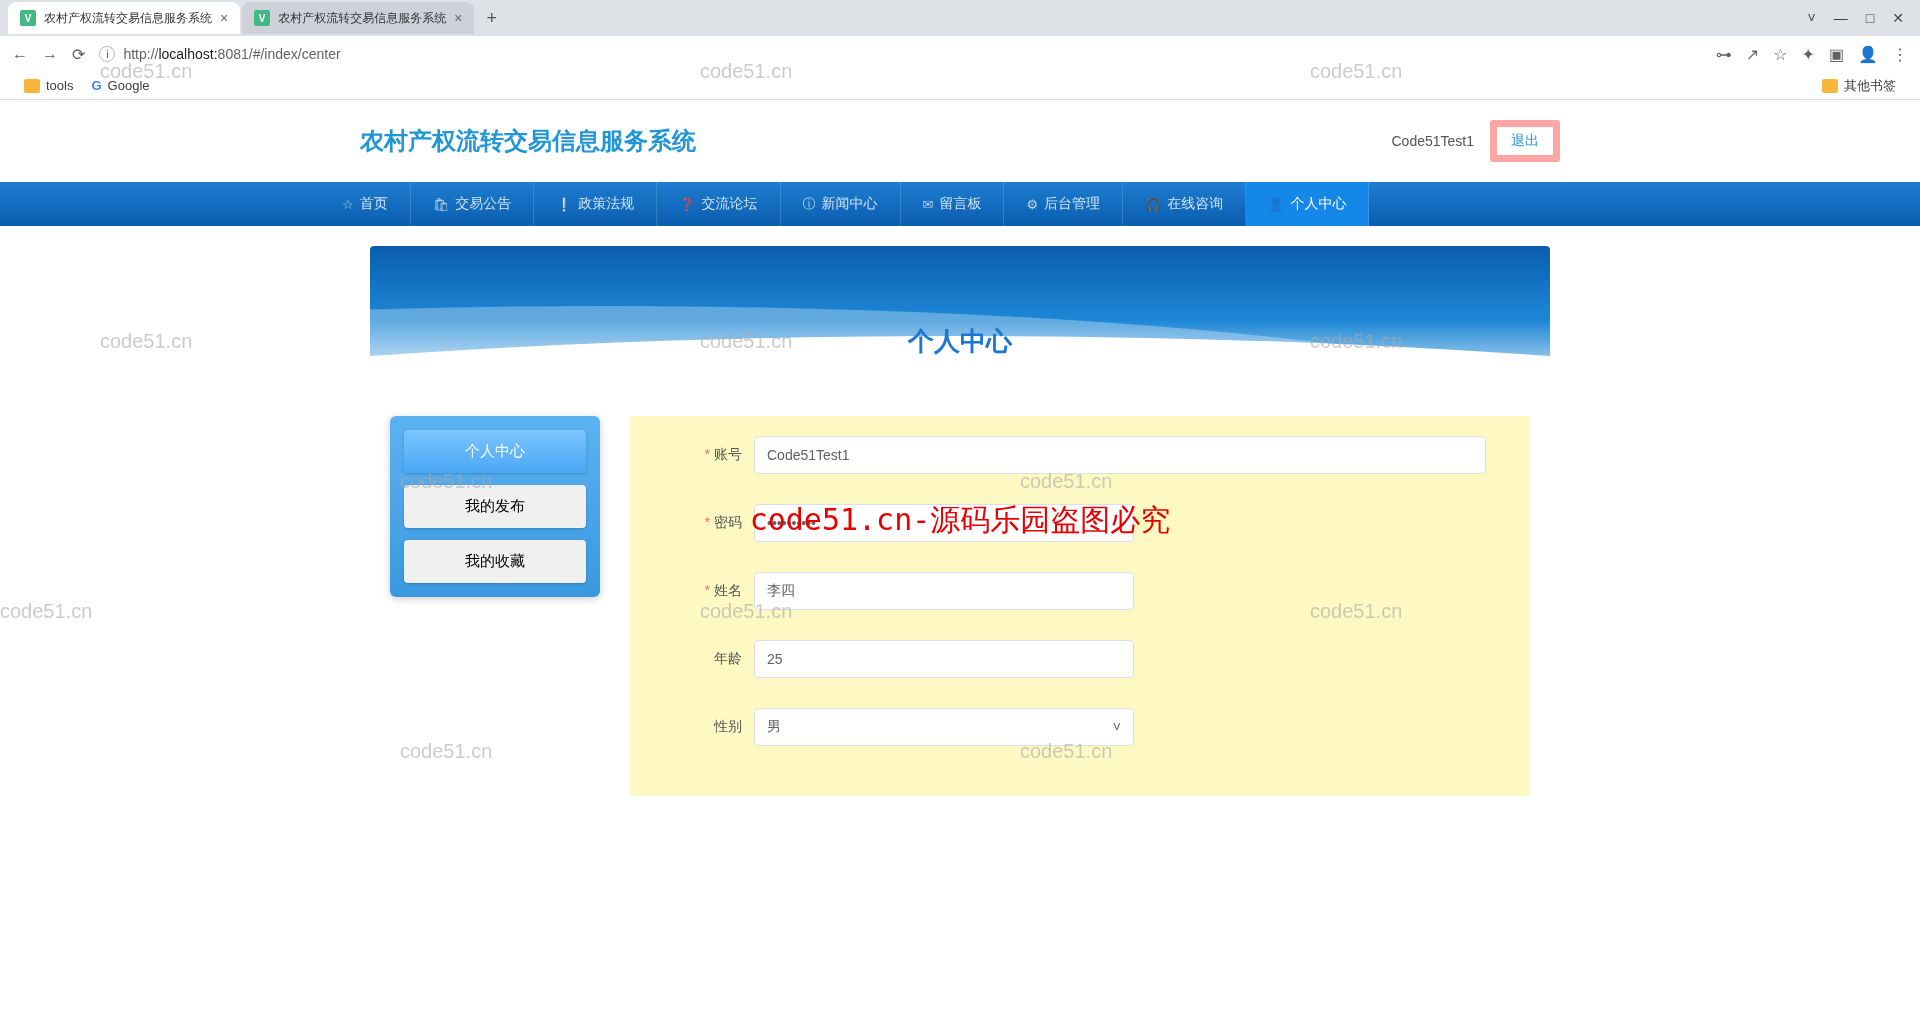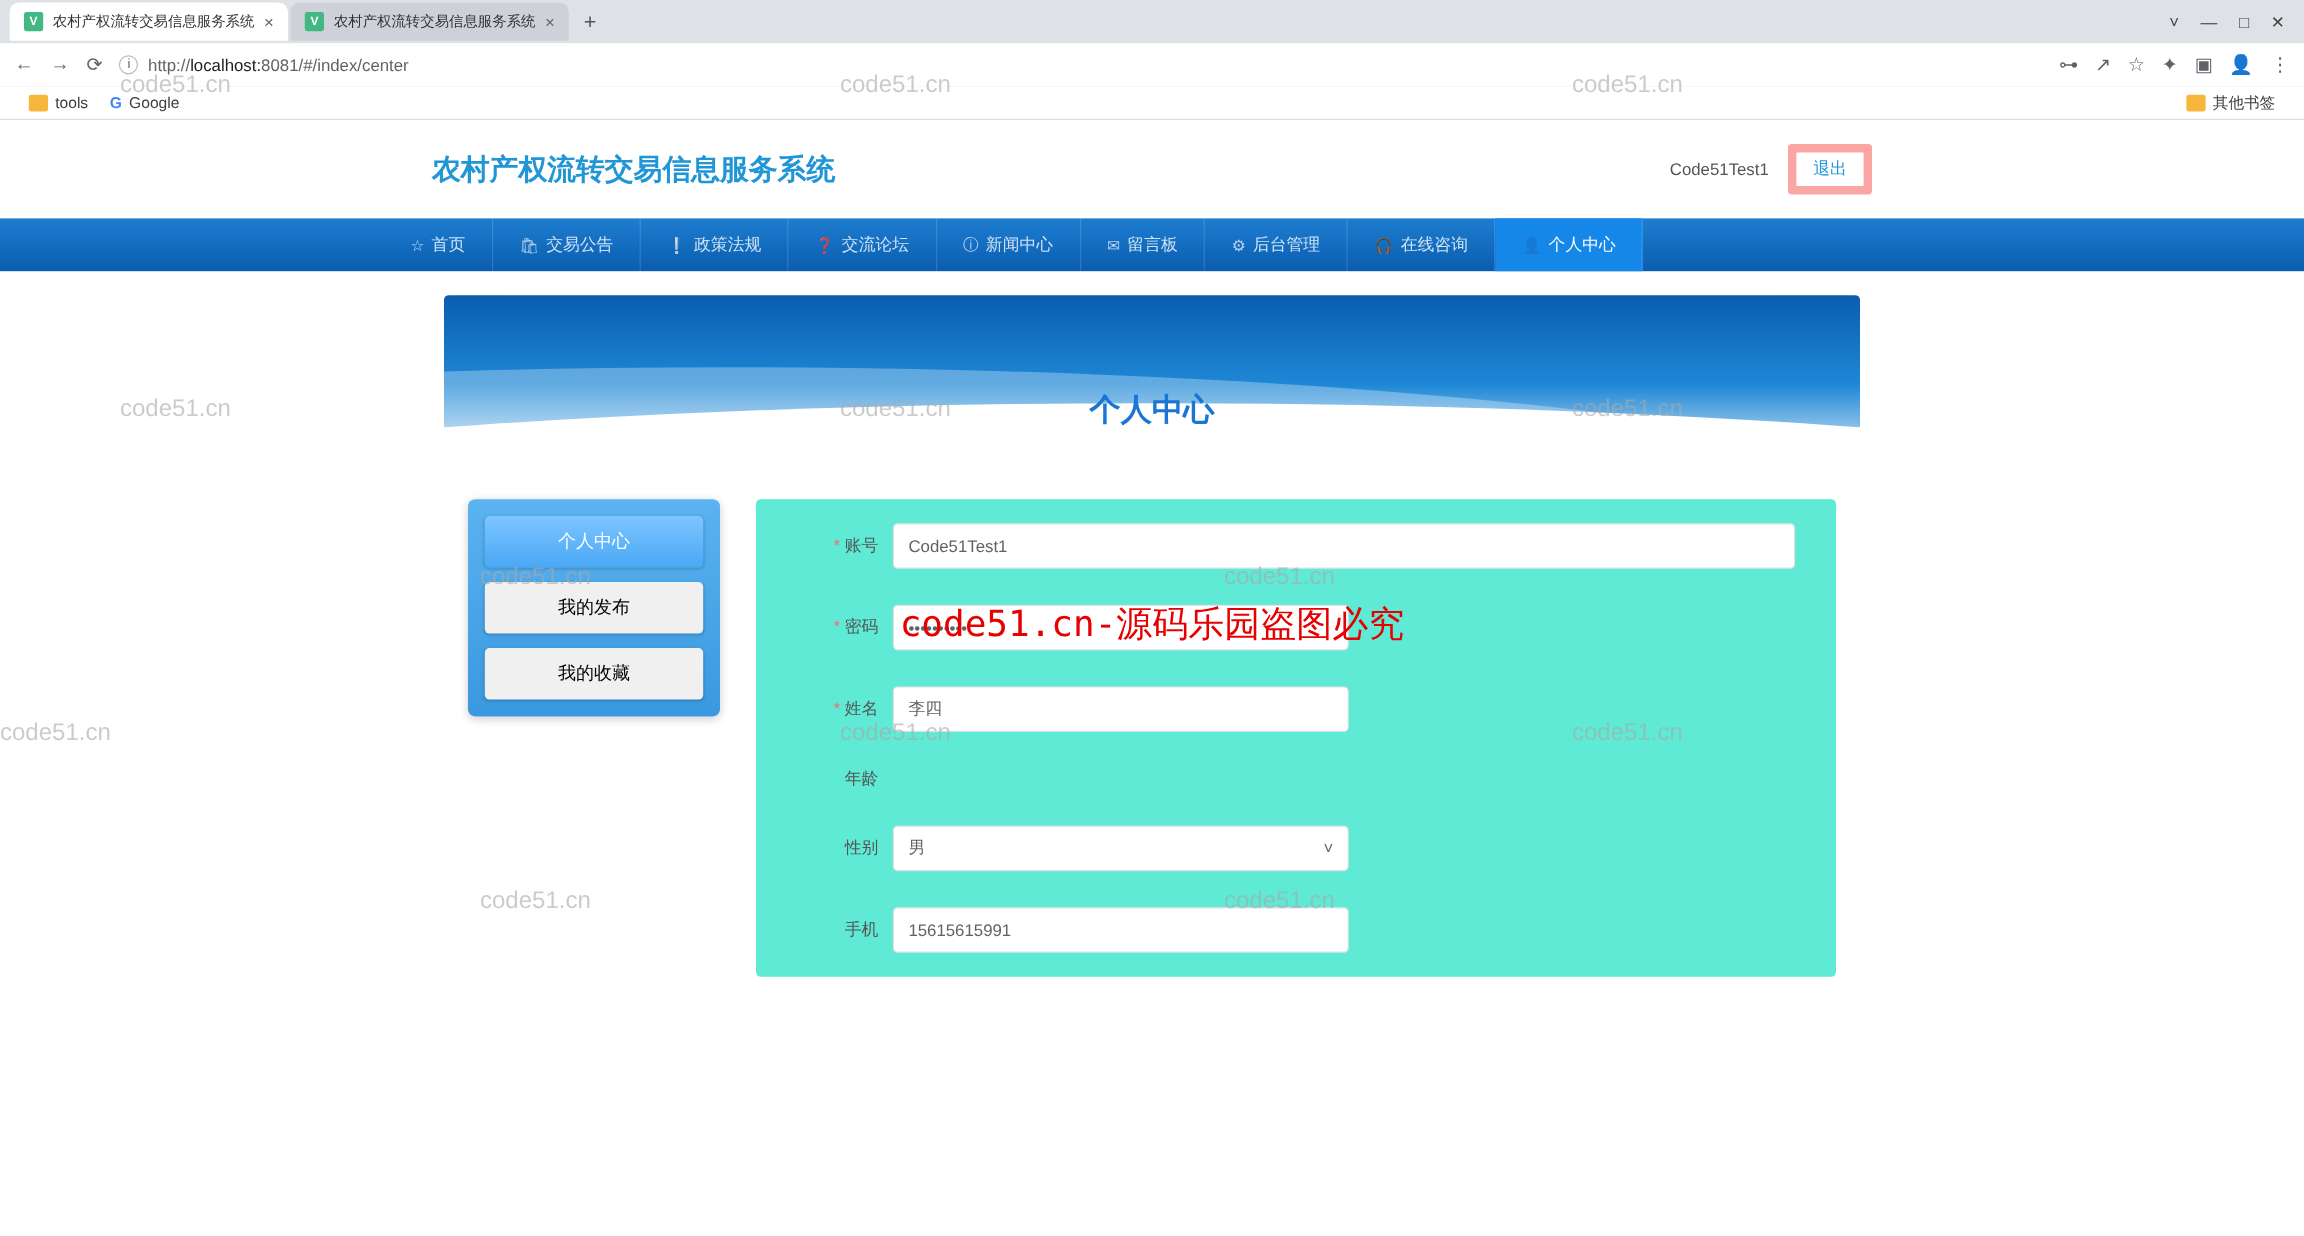--- a/index.html
+++ b/index.html
@@ -45,21 +45,21 @@
 .banner { height: 150px; background: linear-gradient(to bottom, #0a5daf 0%, #1e88d6 50%, #fff 100%); border-radius: 4px 4px 0 0; position: relative; overflow: hidden; display: flex; align-items: center; justify-content: center; }
 .banner::before { content: ""; position: absolute; width: 200%; height: 300px; background: #fff; border-radius: 50%; top: 90px; left: -50%; }
 .banner::after { content: ""; position: absolute; width: 180%; height: 280px; background: rgba(255,255,255,0.3); border-radius: 50%; top: 60px; left: -70%; }
 .banner-title { color: #1976d2; font-size: 26px; font-weight: bold; position: relative; z-index: 2; margin-top: 40px; }
 
 .body-area { display: flex; gap: 30px; margin-top: 20px; padding: 0 20px; }
 .sidebar { width: 210px; background: linear-gradient(to bottom, #5bb3f0, #3a98e0); border-radius: 6px; padding: 14px; display: flex; flex-direction: column; gap: 12px; box-shadow: 0 2px 8px rgba(0,0,0,0.2); align-self: flex-start; }
 .side-btn { background: #f0f0f0; color: #000000; border: none; border-radius: 4px; padding: 12px; font-size: 15px; cursor: pointer; box-shadow: 0 1px 3px rgba(0,0,0,0.2); }
 .side-btn.active { background: linear-gradient(to bottom, #7cc5ff, #4aa8f5); color: #fff; }
 
-.form-panel { flex: 1; background: #5eead4; border-radius: 4px; padding: 20px 34px; }
+.form-panel { flex: 1; background: #fef9c3; border-radius: 4px; padding: 20px 44px; }
 .form-row { display: flex; align-items: center; margin-bottom: 30px; }
 .form-label { width: 80px; text-align: right; padding-right: 12px; color: #555; font-size: 14px; }
 .required::before { content: "*"; color: #f56c6c; margin-right: 4px; }
 .form-input { flex: 0 0 380px; height: 38px; border: 1px solid #dcdfe6; border-radius: 4px; padding: 0 12px; font-size: 14px; color: #606266; background: #fff; }
 .form-input.wide { flex: 1; }
 .form-select { flex: 0 0 380px; height: 38px; border: 1px solid #dcdfe6; border-radius: 4px; padding: 0 12px; display: flex; align-items: center; justify-content: space-between; background: #fff; color: #606266; cursor: pointer; font-size: 14px; }
 
 .watermark { position: absolute; color: #aaa; font-size: 20px; pointer-events: none; opacity: 0.6; }
 .red-overlay { position: absolute; color: #e60000; font-size: 30px; font-weight: 500; top: 400px; left: 50%; transform: translateX(-50%); font-family: monospace, "Microsoft YaHei"; white-space: nowrap; }
 </style>
@@ -192,31 +192,28 @@
         <div class="form-row">
           <label class="form-label required">密码</label>
           <input type="password" class="form-input" value="••••••••••" style="">
         </div>
         <div class="form-row">
           <label class="form-label required">姓名</label>
           <input class="form-input" value="李四" style="">
         </div>
         <div class="form-row">
           <label class="form-label">年龄</label>
+          <input class="form-input" value="25" style="">
         </div>
         <div class="form-row">
           <label class="form-label">性别</label>
           <div class="form-select">
             <span>男</span>
             <span>˅</span>
           </div>
-        </div>
-        <div class="form-row" style="margin-bottom:0">
-          <label class="form-label">手机</label>
-          <input class="form-input" value="15615615991" style="">
         </div>
       </div>
     </div>
   </div>
 
   <div class="red-overlay">code51.cn-源码乐园盗图必究</div>
   <div class="watermark" style="top:-40px;left:100px">code51.cn</div>
   <div class="watermark" style="top:-40px;left:700px">code51.cn</div>
   <div class="watermark" style="top:-40px;left:1310px">code51.cn</div>
   <div class="watermark" style="top:230px;left:100px">code51.cn</div>

